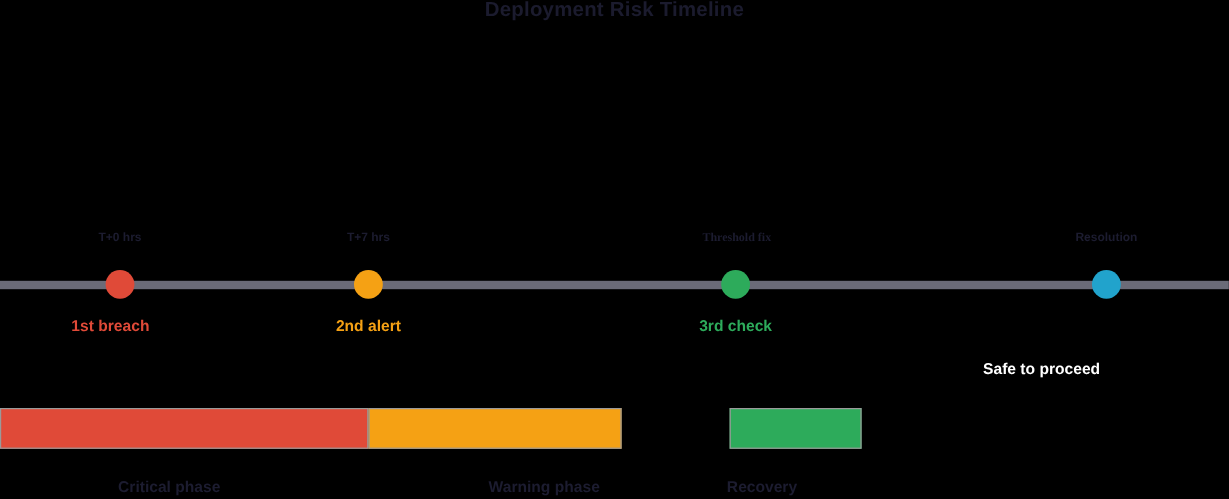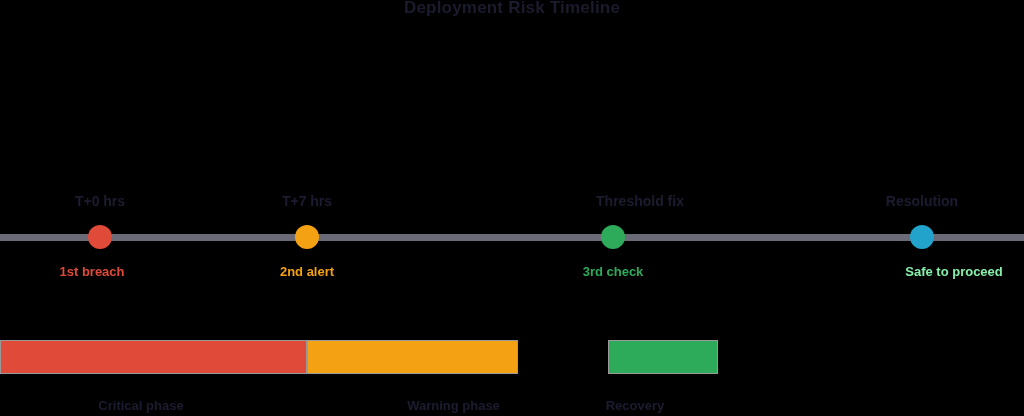--- a/index.html
+++ b/index.html
@@ -50,21 +50,21 @@
     height: 24px;
     border-radius: 50%;
     top: 225px;
     margin-left: -12px;
   }
 
   .milestone-title {
     position: absolute;
     top: 193px;
     transform: translateX(-50%);
-    font-size: 14px;
+    font-size: 10px;
     font-weight: bold;
     color: #1c1c30;
     white-space: nowrap;
   }
 
   .milestone-sub {
     position: absolute;
     top: 264px;
     transform: translateX(-50%);
     font-size: 13px;
@@ -100,26 +100,26 @@
 
   <div class="timeline-axis"></div>
 
   <div id="milestone-layer">
       <div class="milestone-title" style="left: 100px;">T+0 hrs</div>
       <div class="milestone-dot" style="left: 100px; background: rgb(224, 74, 56);"></div>
       <div class="milestone-sub" style="left: 92px; color: rgb(224, 74, 56);">1st breach</div>
       <div class="milestone-title" style="left: 307px;">T+7 hrs</div>
       <div class="milestone-dot" style="left: 307px; background: rgb(245, 161, 20);"></div>
       <div class="milestone-sub" style="left: 307px; color: rgb(245, 161, 20);">2nd alert</div>
-      <div class="milestone-title" style="left: 640px;">Threshold fix</div>
+      <div class="milestone-title" style="left: 614px; font-family: Liberation Serif, serif;">Threshold fix</div>
       <div class="milestone-dot" style="left: 613px; background: rgb(45, 171, 91);"></div>
       <div class="milestone-sub" style="left: 613px; color: rgb(45, 171, 91);">3rd check</div>
       <div class="milestone-title" style="left: 922px;">Resolution</div>
       <div class="milestone-dot" style="left: 922px; background: rgb(33, 163, 204);"></div>
-      <div class="milestone-sub" style="left: 954px; color: #86efac;">Safe to proceed</div>
+      <div class="milestone-sub" style="left: 868px; color: #ffffff; margin-top: 36px;">Safe to proceed</div>
     </div>
 
   <div id="phase-layer">
       <div class="phase-bar" style="left: 0px; width: 307px; background: rgb(224, 74, 56);"></div>
       <div class="phase-label" style="left: 141px;">Critical phase</div>
       <div class="phase-bar" style="left: 307px; width: 211px; background: rgb(245, 161, 20);"></div>
       <div class="phase-label" style="left: 412.5px; margin-left: 41px;">Warning phase</div>
       <div class="phase-bar" style="left: 608px; width: 110px; background: rgb(45, 171, 91);"></div>
       <div class="phase-label" style="left: 635px;">Recovery</div>
     </div>

